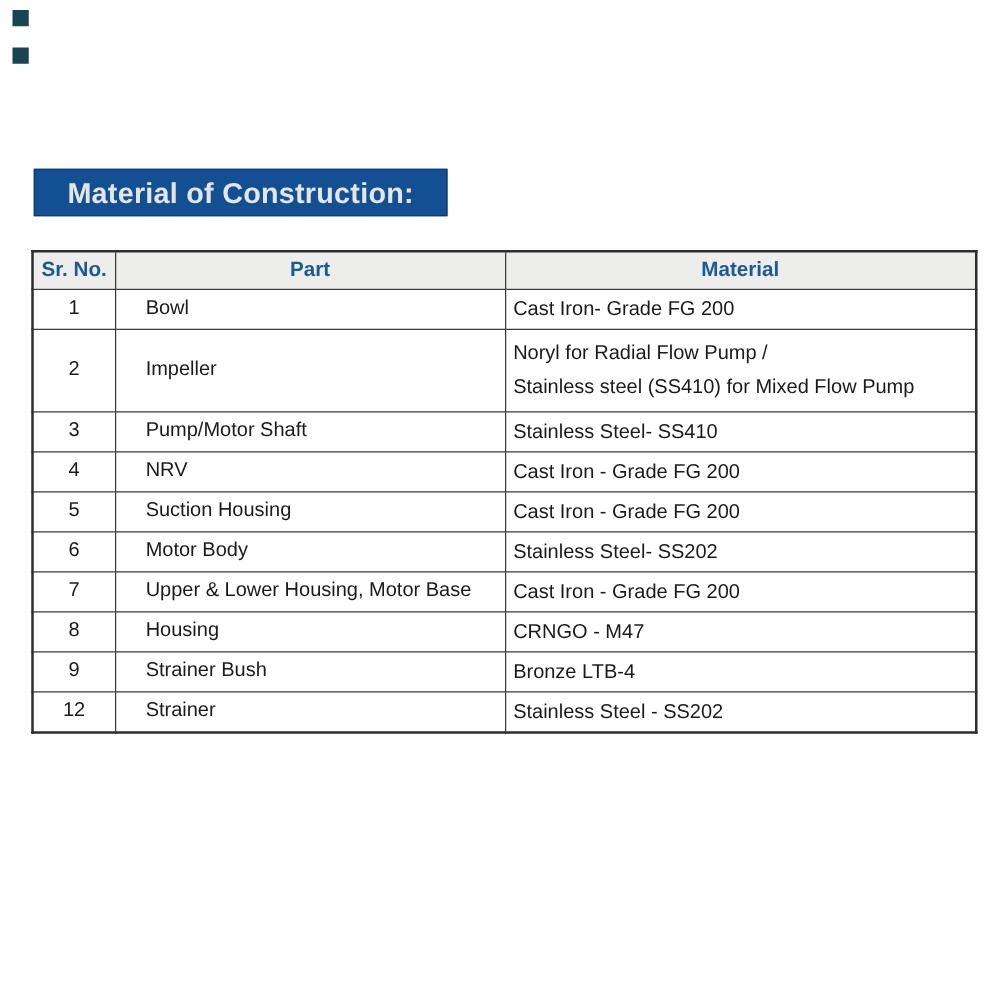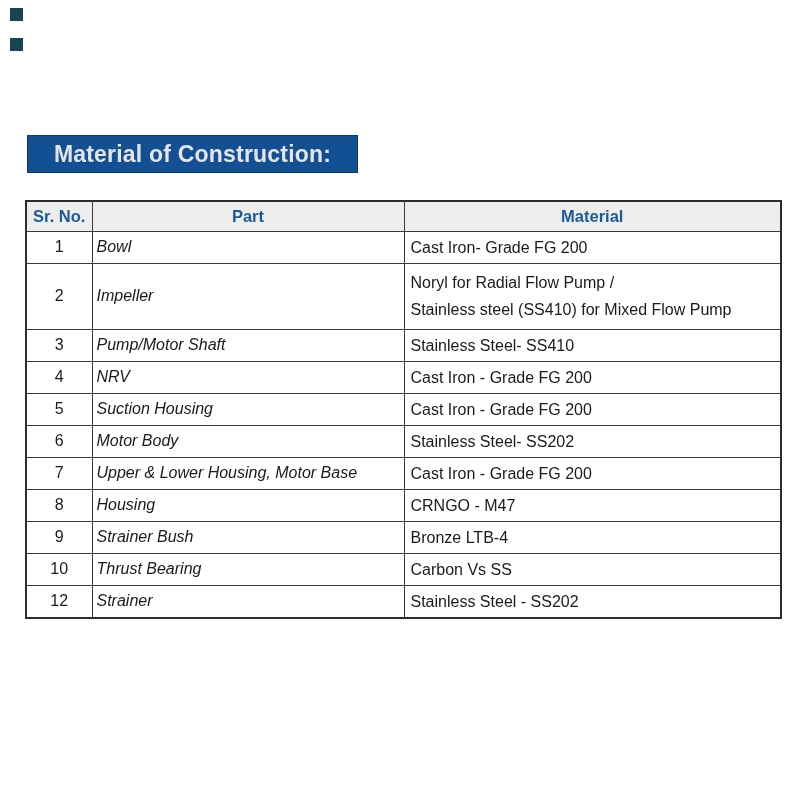--- a/index.html
+++ b/index.html
@@ -72,21 +72,21 @@
   .moc-table tbody tr { height: 32px; }
   .moc-table tbody tr.tall { height: 66px; }
   .moc-table td {
     color: #1a1a1a;
     font-size: 16px;
     line-height: 20px;
     background: #ffffff;
     padding: 2px 6px;
   }
   .moc-table td.sr { text-align: center; padding: 2px 2px; }
-  .moc-table td.part { text-align: left; padding-left: 4px; font-style: italic; }
+  .moc-table td.part { text-align: left; padding-left: 24px; }
   .moc-table td.material {
     text-align: left;
     white-space: pre-line;
     line-height: 27px;
   }
 </style>
 </head>
 <body>
 
 <div class="page">
@@ -152,25 +152,20 @@
         <td class="sr">8</td>
         <td class="part">Housing</td>
         <td class="material">CRNGO - M47</td>
       </tr>
       <tr>
         <td class="sr">9</td>
         <td class="part">Strainer Bush</td>
         <td class="material">Bronze LTB-4</td>
       </tr>
       <tr>
-        <td class="sr">10</td>
-        <td class="part">Thrust Bearing</td>
-        <td class="material">Carbon Vs SS</td>
-      </tr>
-      <tr>
         <td class="sr">12</td>
         <td class="part">Strainer</td>
         <td class="material">Stainless Steel - SS202</td>
       </tr>
     </tbody>
   </table>
 
 </div>
 
 </body></html>

